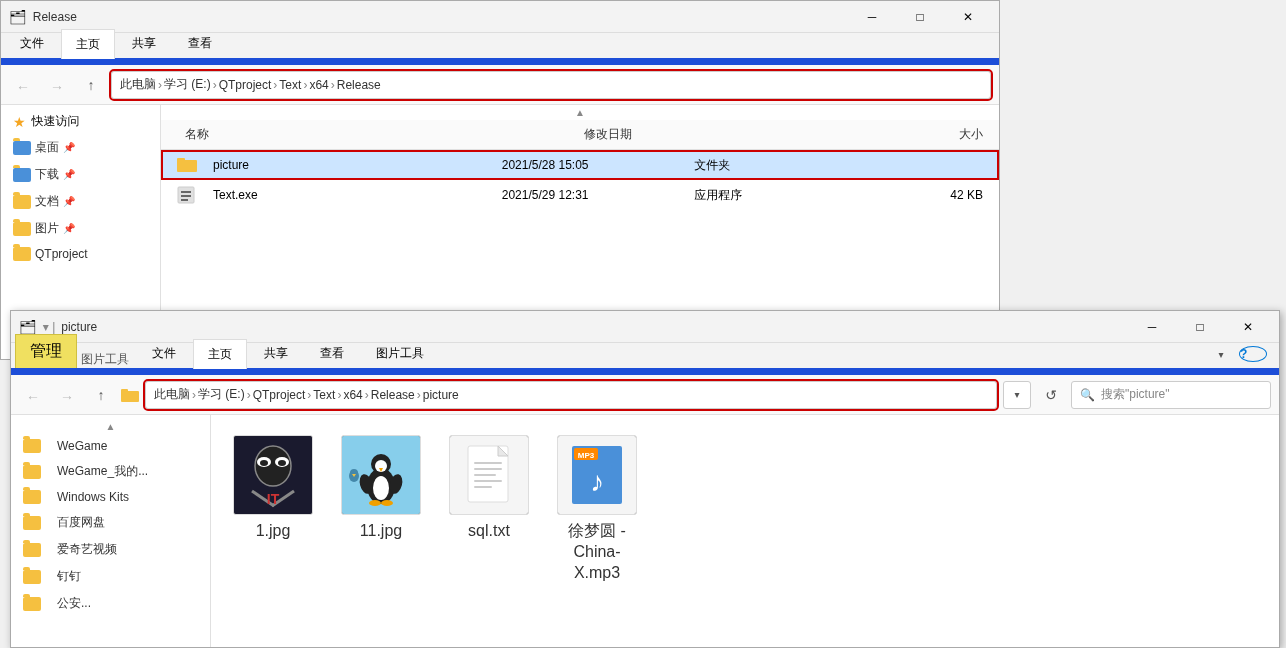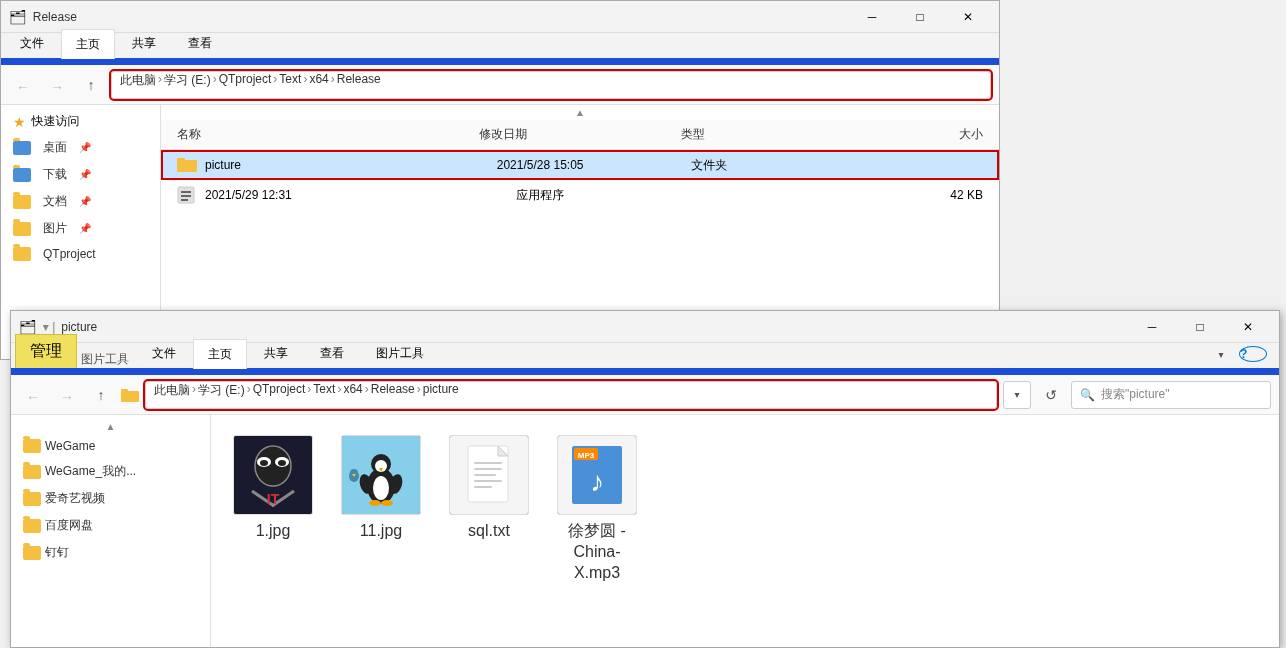--- a/index.html
+++ b/index.html
@@ -106,21 +106,21 @@
       font-size: 14px;
       color: #555;
     }
     .nav-btn.disabled { color: #bbb; cursor: default; }
     .address-path {
       flex: 1;
       height: 28px;
       border: 1px solid #ccc;
       border-radius: 3px;
       display: flex;
-      align-items: flex-start;
+      align-items: center;
       padding: 0 8px;
       background: #fff;
       font-size: 12px;
       color: #333;
       outline: 2px solid #cc0000;
     }
     .address-path .path-sep { color: #888; margin: 0 2px; }
     .address-dropdown {
       width: 28px; height: 28px;
       border: 1px solid #ccc;
@@ -164,21 +164,21 @@
       border-right: 1px solid #e0e0e0;
       background: #fff;
       overflow-y: auto;
       padding: 4px 0;
     }
     .sidebar-item {
       display: flex;
       align-items: center;
       padding: 5px 12px;
       cursor: pointer;
-      gap: 4px;
+      gap: 16px;
       font-size: 12px;
       color: #333;
     }
     .folder-icon {
       width: 18px; height: 14px;
       background: #f5c040;
       border-radius: 2px;
       flex-shrink: 0;
       position: relative;
     }
@@ -197,21 +197,21 @@
       overflow-y: auto;
     }
     .file-list-header {
       display: flex;
       padding: 6px 16px;
       border-bottom: 1px solid #e0e0e0;
       font-size: 12px;
       color: #333;
       background: #fafafa;
     }
-    .col-name { flex: 3; }
+    .col-name { flex: 3; margin-left: 8px; }
     .col-date { flex: 2; }
     .col-type { flex: 2; }
     .col-size { flex: 1; text-align: right; }
     .file-row {
       display: flex;
       align-items: center;
       padding: 6px 16px;
       cursor: pointer;
       font-size: 12px;
     }
@@ -270,21 +270,21 @@
       width: 160px;
       flex-shrink: 0;
       border-right: 1px solid #e0e0e0;
       background: #fff;
       overflow-y: auto;
       padding: 4px 0;
     }
     .win1-sidebar-item {
       display: flex; align-items: center;
       padding: 5px 12px; cursor: pointer;
-      gap: 12px; font-size: 12px; color: #333;
+      gap: 4px; font-size: 12px; color: #333;
     }
     .pin-icon { font-size: 10px; color: #888; }
 
     
     .chevron-up { font-size: 10px; color: #888; text-align: center; padding: 2px; }
   </style>
 </head>
 <body>
 
 <div class="win1">
@@ -358,21 +358,20 @@
       </div>
     </div>
 
     <div class="file-list">
 
       <div class="chevron-up">▲</div>
 
       <div class="file-list-header">
         <div class="col-name">名称</div>
         <div class="col-date">修改日期</div>
-        <div class="col-type">类型</div>
         <div class="col-size">大小</div>
       </div>
 
       <div class="file-row selected" style="outline: 2px solid #cc0000; outline-offset: -2px;">
         <div class="file-icon">
           <svg width="20" height="16" viewBox="0 0 20 16">
             <rect x="0" y="4" width="20" height="12" rx="1" fill="#f5c040"></rect>
             <rect x="0" y="2" width="8" height="4" rx="1" fill="#f5c040"></rect>
           </svg>
         </div>
@@ -384,20 +383,21 @@
 
       <div class="file-row">
         <div class="file-icon">
           <svg width="18" height="18" viewBox="0 0 18 18">
             <rect x="1" y="1" width="16" height="16" rx="1" fill="#e0e0e0" stroke="#ccc"></rect>
             <rect x="4" y="5" width="10" height="2" fill="#666"></rect>
             <rect x="4" y="9" width="10" height="2" fill="#666"></rect>
             <rect x="4" y="13" width="7" height="2" fill="#666"></rect>
           </svg>
         </div>
+        <div class="col-name">Text.exe</div>
         <div class="col-date">2021/5/29 12:31</div>
         <div class="col-type">应用程序</div>
         <div class="col-size">42 KB</div>
       </div>
     </div>
   </div>
 </div>
 
 <div class="win2">
 
@@ -467,29 +467,37 @@
       <div class="sidebar-item">
         <div class="folder-icon"></div>
         <span>WeGame</span>
       </div>
       <div class="sidebar-item">
         <div class="folder-icon"></div>
         <span>WeGame_我的...</span>
       </div>
       <div class="sidebar-item">
         <div class="folder-icon"></div>
+        <span>Windows Kits</span>
+      </div>
+      <div class="sidebar-item">
+        <div class="folder-icon"></div>
+        <span>百度网盘</span>
+      </div>
+      <div class="sidebar-item">
+        <div class="folder-icon"></div>
         <span>爱奇艺视频</span>
       </div>
       <div class="sidebar-item">
         <div class="folder-icon"></div>
-        <span>百度网盘</span>
-      </div>
-      <div class="sidebar-item">
-        <div class="folder-icon"></div>
         <span>钉钉</span>
+      </div>
+      <div class="sidebar-item">
+        <div class="folder-icon"></div>
+        <span>公安...</span>
       </div>
     </div>
 
     <div class="icon-grid">
 
       <div class="icon-item">
         <div class="icon-thumb">
 
           <svg width="78" height="78" viewBox="0 0 78 78">
             <rect width="78" height="78" fill="#1a1a2e"></rect>

